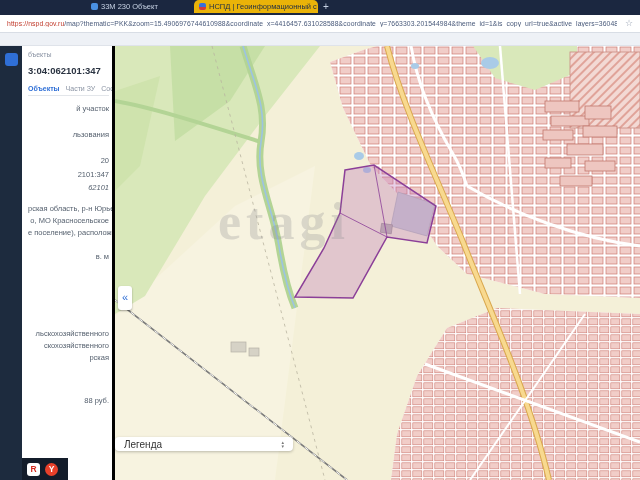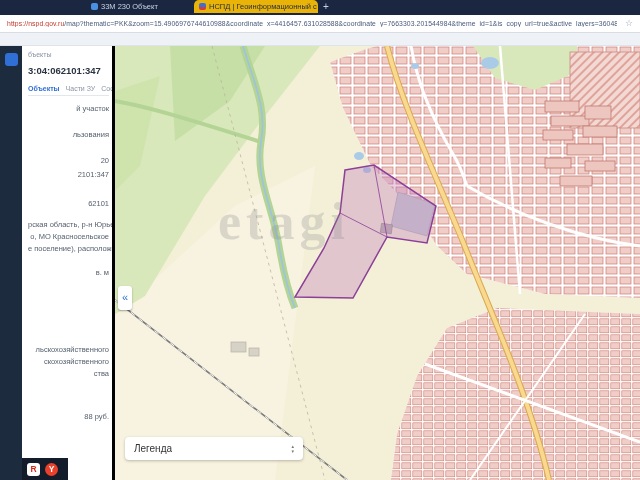--- a/index.html
+++ b/index.html
@@ -46,41 +46,41 @@
   .sb-title{font-size:9.5px;font-weight:bold;color:#2b3442;margin-top:7px;white-space:nowrap;}
   .sb-tabs{display:flex;gap:6px;margin-top:9px;border-bottom:1px solid #e3e6ea;padding-bottom:3px;}
   .sb-tab{font-size:7px;color:#8a93a3;white-space:nowrap;}
   .sb-tab.active{color:#2f6fd6;font-weight:bold;}
   .sb-lines{margin-top:2px;text-align:right;}
   .sb-line{font-size:7.5px;color:#55606e;white-space:nowrap;}
   div.sb-line:nth-of-type(1){margin-top:8px;}
   div.sb-line:nth-of-type(2){margin-top:17px;}
   div.sb-line:nth-of-type(3){margin-top:17px;}
   div.sb-line:nth-of-type(4){margin-top:5px;}
-  div.sb-line:nth-of-type(5){margin-top:20px;}
+  div.sb-line:nth-of-type(5){margin-top:4px;font-style:italic;}
   div.sb-line:nth-of-type(6){margin-top:12px;}
   div.sb-line:nth-of-type(7){margin-top:3px;}
   div.sb-line:nth-of-type(8){margin-top:3px;}
   div.sb-line:nth-of-type(9){margin-top:15px;}
   div.sb-line:nth-of-type(10){margin-top:68px;}
   div.sb-line:nth-of-type(11){margin-top:3px;}
   div.sb-line:nth-of-type(12){margin-top:3px;}
   div.sb-line:nth-of-type(13){margin-top:34px;}
 
   
   .map{position:absolute;top:46px;left:115px;width:525px;height:434px;overflow:hidden;
        background:#f4f0d8;}
   .map svg{position:absolute;top:0;left:0;z-index:1;}
   .watermark{position:absolute;left:103px;top:146px;z-index:2;font-size:52px;font-weight:bold;
              color:rgba(140,140,145,0.28);letter-spacing:5px;
              font-family:Liberation Serif, serif;pointer-events:none;}
   .collapse-btn{position:absolute;left:3px;top:240px;z-index:5;width:14px;height:24px;background:#fff;
                 border-radius:3px;box-shadow:0 1px 2px rgba(0,0,0,.35);color:#2f6fd6;
                 font-size:11px;line-height:23px;text-align:center;}
-  .legend{position:absolute;left:10px;top:391px;z-index:5;width:178px;height:23px;background:#fff;
+  .legend{position:absolute;left:0;top:391px;z-index:5;width:178px;height:14px;background:#fff;
           border-radius:4px;box-shadow:0 1px 3px rgba(0,0,0,.25);display:flex;align-items:center;
           padding:0 9px;box-sizing:border-box;}
   .legend-label{font-size:10px;color:#333;}
   .legend-chevrons{margin-left:auto;display:flex;flex-direction:column;color:#777;
                    font-size:5px;line-height:4.5px;text-align:center;}
 </style>
 </head>
 <body>
 
 <div class="screen">
@@ -123,21 +123,21 @@
         <div class="sb-line">льзования</div>
         <div class="sb-line">20</div>
         <div class="sb-line">2101:347</div>
         <div class="sb-line">62101</div>
         <div class="sb-line">рская область, р-н Юрьев-</div>
         <div class="sb-line">о, МО Красносельское</div>
         <div class="sb-line">е поселение), расположен</div>
         <div class="sb-line">в. м</div>
         <div class="sb-line">льскохозяйственного</div>
         <div class="sb-line">скохозяйственного</div>
-        <div class="sb-line">ства</div>
+        <div class="sb-line">рская</div>
         <div class="sb-line">88 руб.</div>
       </div>
   </div>
 
   <div class="dock">
     <div class="appicon r">R</div>
     <div class="appicon y">Y</div>
   </div>
 
   <div class="map">

